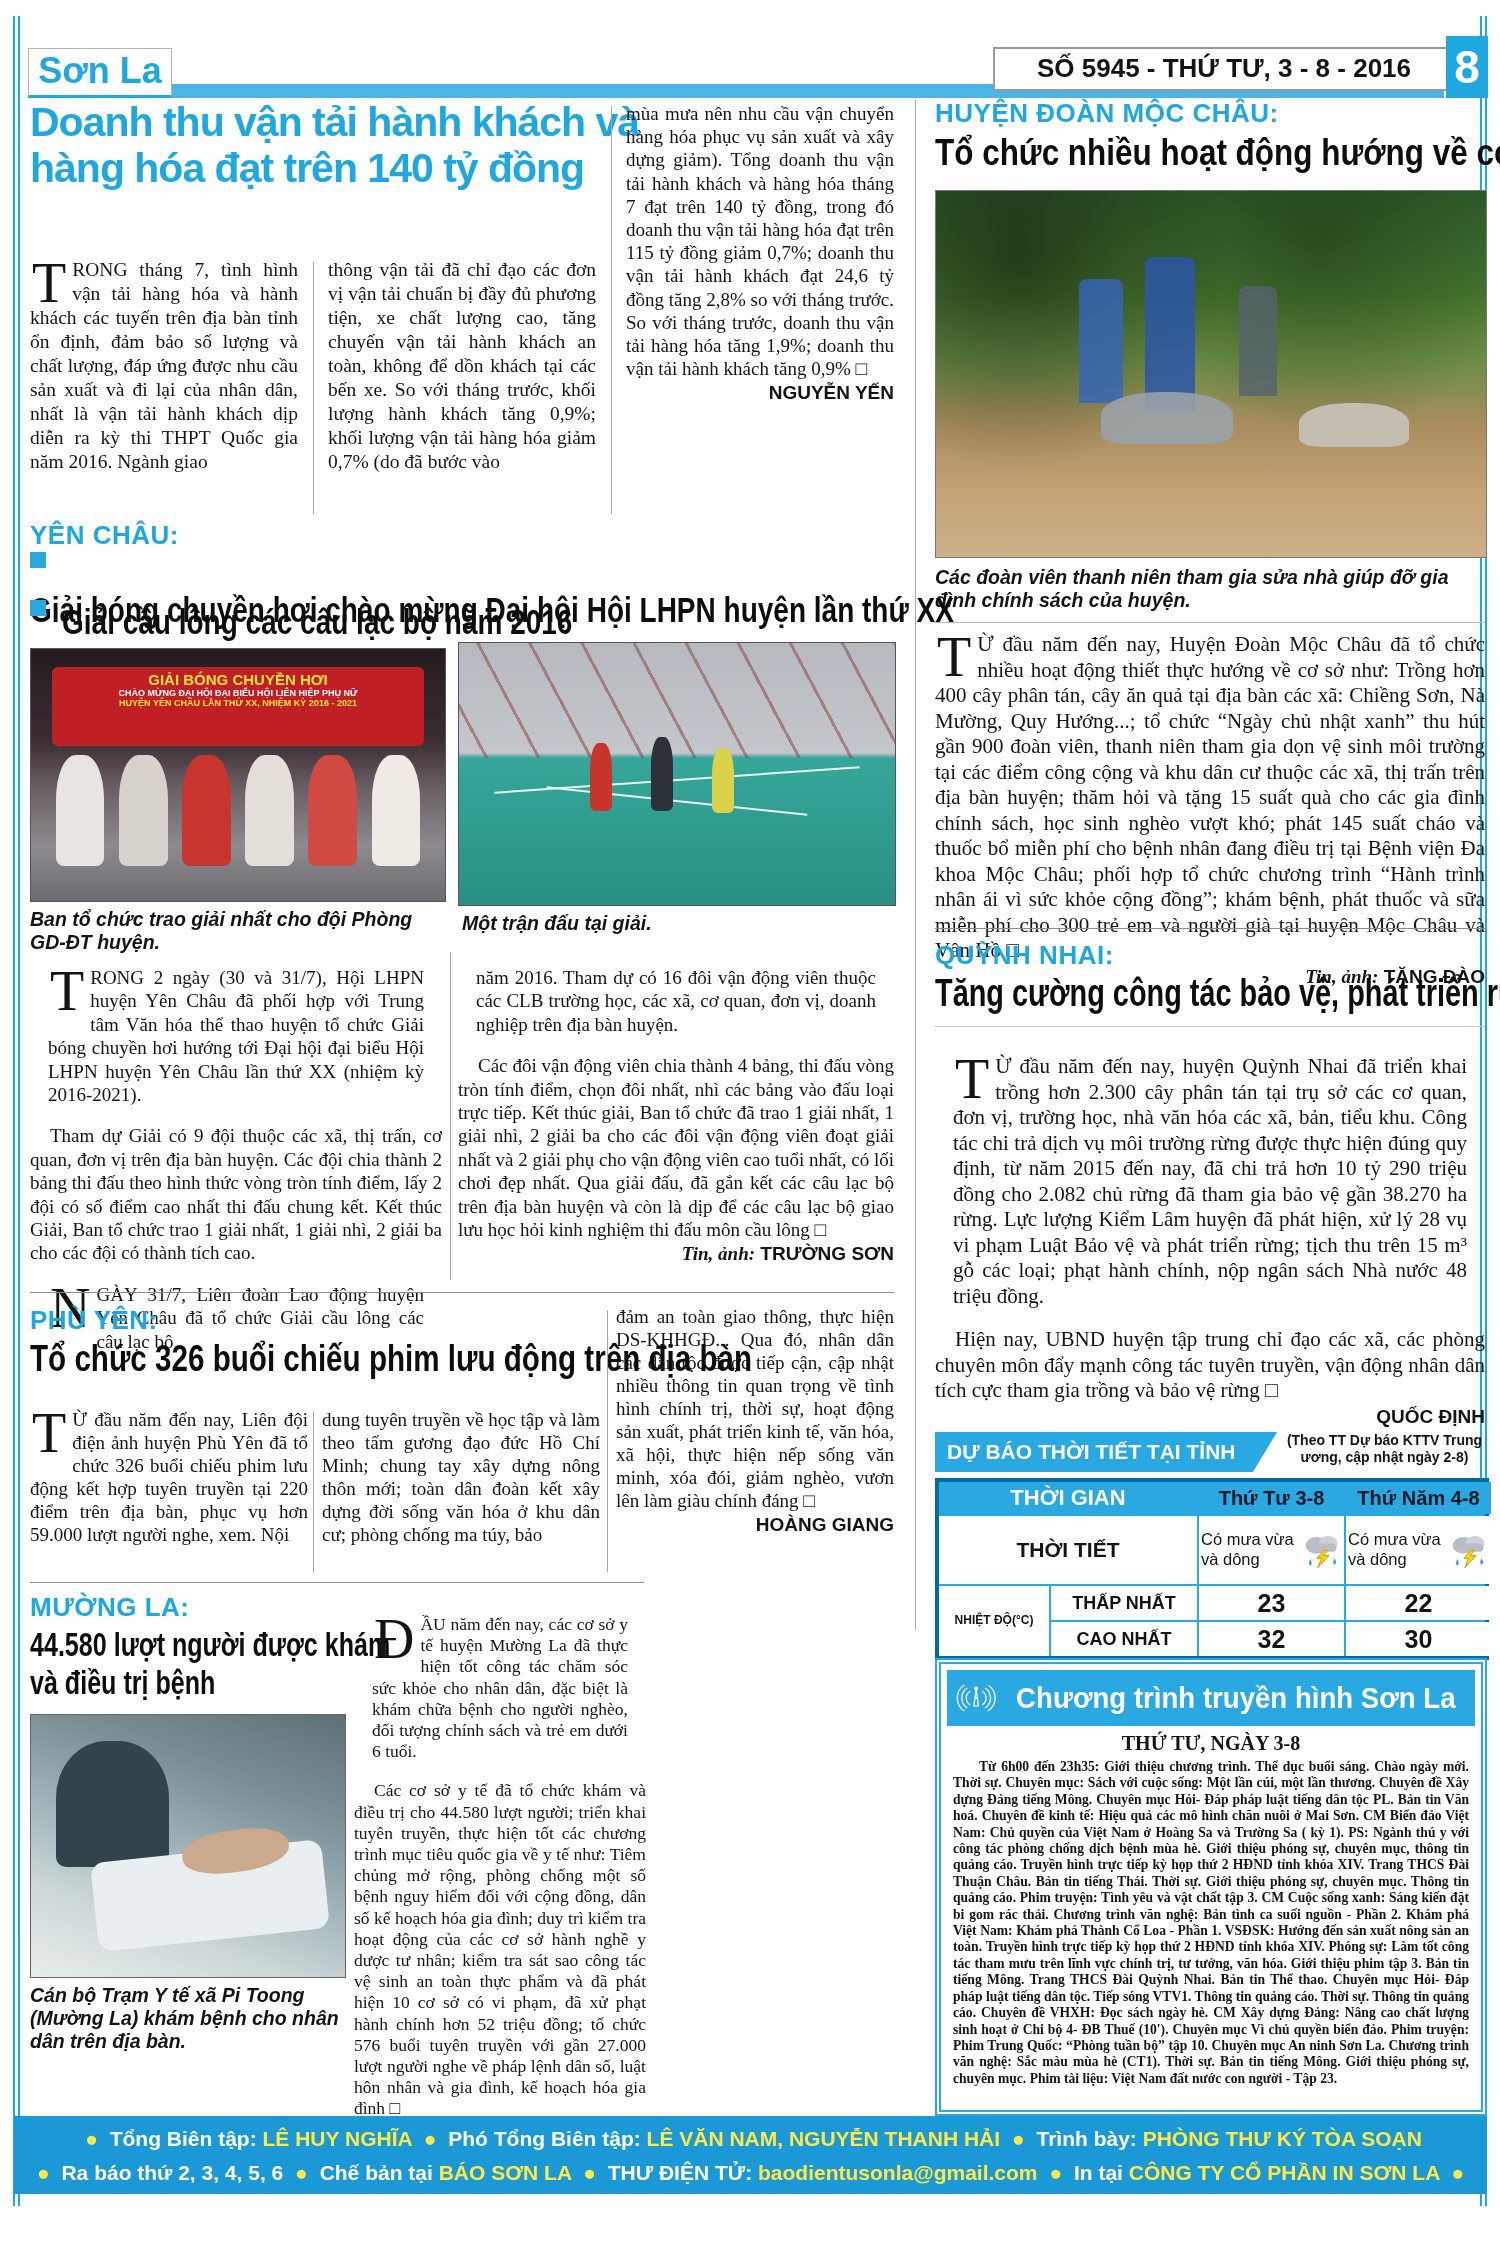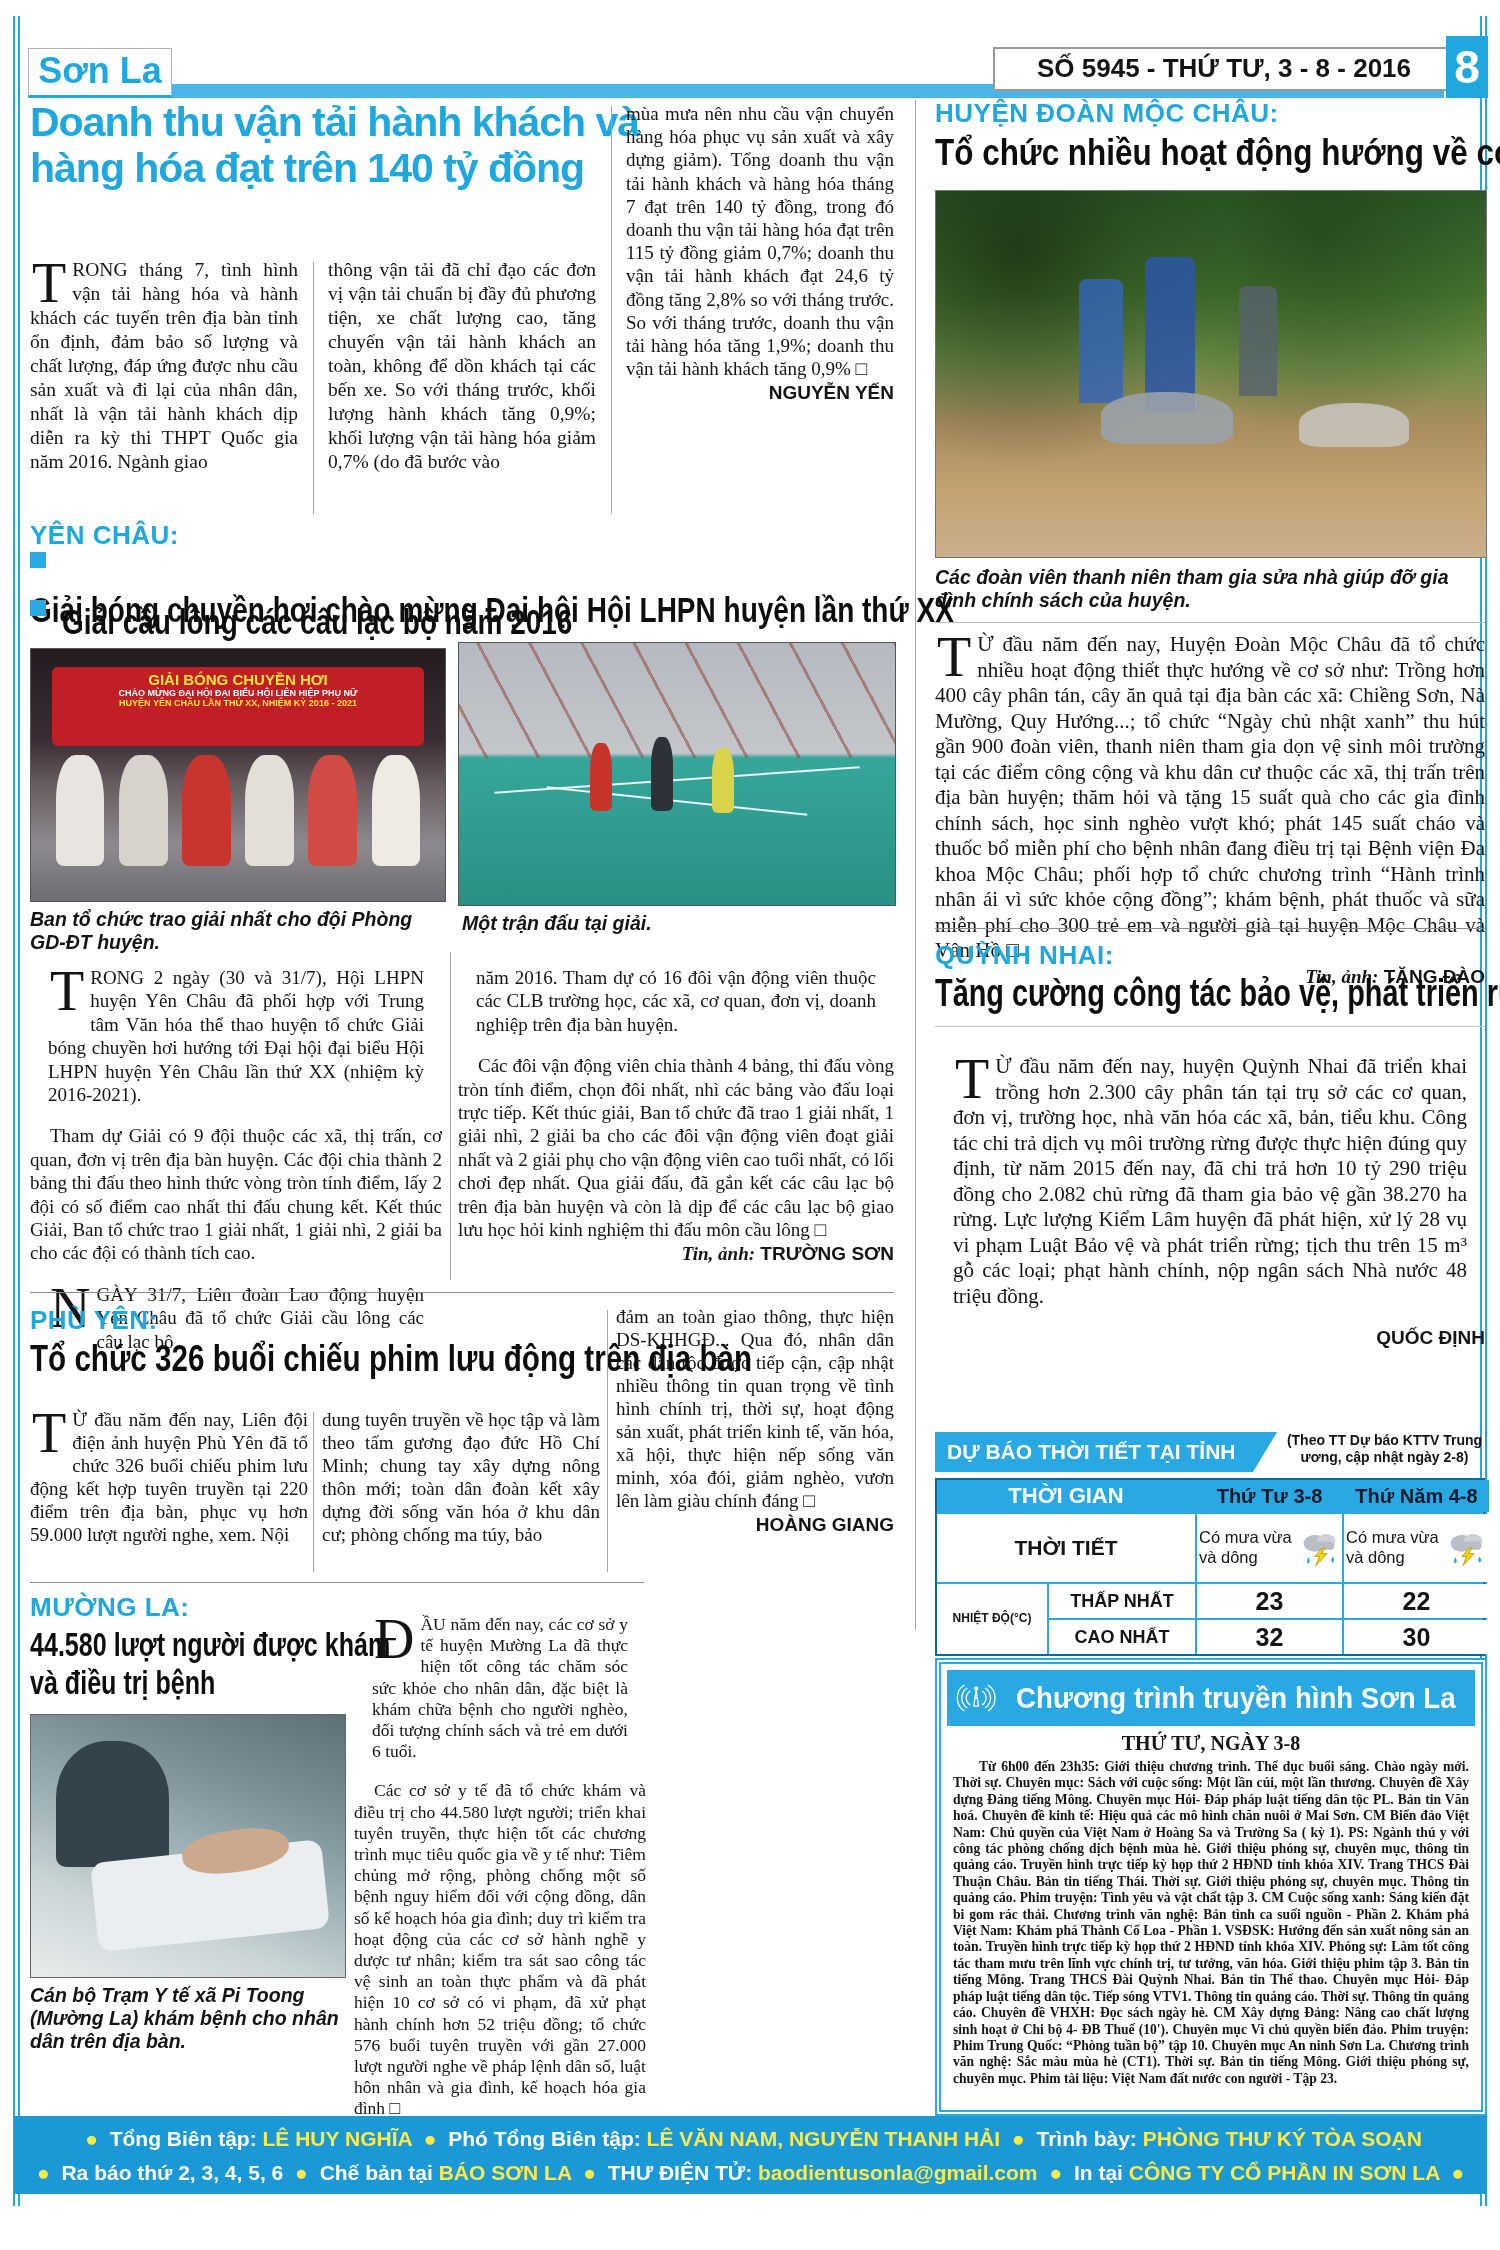--- a/index.html
+++ b/index.html
@@ -24,21 +24,21 @@
   .caption{font-family:"Liberation Sans",sans-serif;font-style:italic;font-weight:bold;
            font-size:19.5px;line-height:1.18;}
   .vline{width:0;border-left:1px solid #a8a8a8;}
   .hline{height:0;border-top:1px solid #8b8b8b;}
   .sqbullet{width:16px;height:16px;background:#29a8e1;display:inline-block;
             margin-right:16px;vertical-align:18px;}
   .photo{overflow:hidden;}
   
   #wx-grid{display:grid;grid-template-columns:110px 146px 145px 145px;
            grid-template-rows:32px 68px 34px 34px;gap:2px;background:#29a8e1;
-           border:2px solid #0369a1;width:546px;}
+           border:4px solid #0369a1;width:546px;}
   #wx-grid>div{background:#fff;display:flex;align-items:center;justify-content:center;
                font-family:"Liberation Sans",sans-serif;}
   .wx-head{background:#29a8e1!important;color:#fff;font-weight:bold;font-size:22px;}
   .wx-day{background:#29a8e1!important;color:#0f172a;font-weight:bold;font-size:20px;}
   .wx-lab{font-weight:bold;font-size:18px;text-align:center;line-height:1.15;}
   .wx-val{font-weight:bold;font-size:25px;}
   .wx-cond{font-size:16.5px;line-height:1.2;gap:4px;padding:0 2px;}
   
   #tv-box{border:6px double #2aa8e0;background:#fff;}
   #tv-bar{height:56px;background:#29a8e1;display:flex;align-items:center;margin:6px;}
@@ -159,20 +159,21 @@
   <div class="abs hline" style="left:30px;top:1292px;width:864px;"></div>
 
   <div class="abs hline" style="left:935px;top:928px;width:550px;"></div>
   <div class="abs kicker" style="left:935px;top:940px;">QUỲNH NHAI:</div>
   <div class="abs" style="left:935px;top:972px;width:552px;height:52px;">
     <span class="cond" style="font-size:38px;transform:scaleX(.76);">Tăng cường công tác bảo vệ, phát triển rừng</span>
   </div>
   <div class="abs hline" style="left:935px;top:1026px;width:550px;border-top-color:#c4c4c4;"></div>
   <div class="abs" style="left:935px;top:1036px;width:550px;">
     <p class="body-m dc p0">TỪ đầu năm đến nay, huyện Quỳnh Nhai đã triển khai trồng hơn 2.300 cây phân tán tại trụ sở các cơ quan, đơn vị, trường học, nhà văn hóa các xã, bản, tiểu khu. Công tác chi trả dịch vụ môi trường rừng được thực hiện đúng quy định, từ năm 2015 đến nay, đã chi trả hơn 10 tỷ 290 triệu đồng cho 2.082 chủ rừng đã tham gia bảo vệ gần 38.270 ha rừng. Lực lượng Kiểm Lâm huyện đã phát hiện, xử lý 28 vụ vi phạm Luật Bảo vệ và phát triển rừng; tịch thu trên 15 m³ gỗ các loại; phạt hành chính, nộp ngân sách Nhà nước 48 triệu đồng.</p>
+    <p class="body-m ind">Hiện nay, UBND huyện tập trung chỉ đạo các xã, các phòng chuyên môn đẩy mạnh công tác tuyên truyền, vận động nhân dân tích cực tham gia trồng và bảo vệ rừng □</p>
     <div class="byline">QUỐC ĐỊNH</div>
   </div>
 
   <div class="abs kicker" style="left:30px;top:1305px;">PHÙ YÊN:</div>
   <div class="abs" style="left:30px;top:1338px;width:600px;height:52px;">
     <span class="cond" style="font-size:37px;transform:scaleX(.8);">Tổ chức 326 buổi chiếu phim lưu động trên địa bàn</span>
   </div>
   <div class="abs body-t dc" style="left:30px;top:1408px;width:278px;height:170px;font-size:19px;line-height:23px;">TỪ đầu năm đến nay, Liên đội điện ảnh huyện Phù Yên đã tổ chức 326 buổi chiếu phim lưu động kết hợp tuyên truyền tại 220 điểm trên địa bàn, phục vụ hơn 59.000 lượt người nghe, xem. Nội</div>
   <div class="abs" style="left:616px;top:1305px;width:278px;">
     <div class="body-t" style="font-size:19px;line-height:23px;">đảm an toàn giao thông, thực hiện DS-KHHGĐ... Qua đó, nhân dân các dân tộc được tiếp cận, cập nhật nhiều thông tin quan trọng về tình hình chính trị, thời sự, hoạt động sản xuất, phát triển kinh tế, văn hóa, xã hội, thực hiện nếp sống văn minh, xóa đói, giảm nghèo, vươn lên làm giàu chính đáng □</div>

